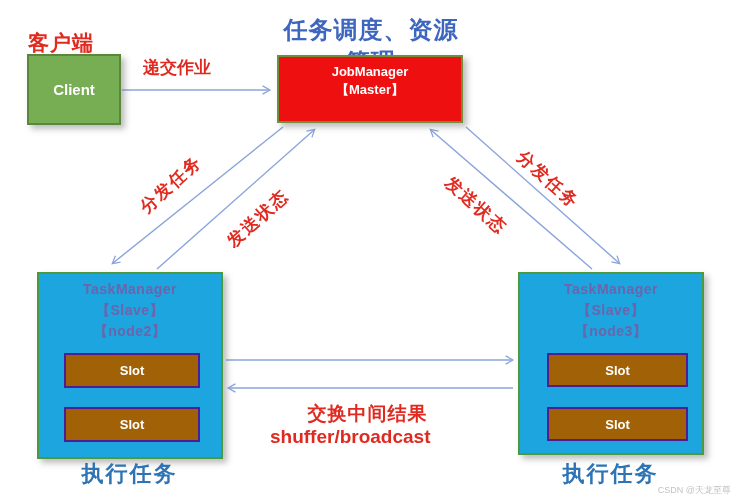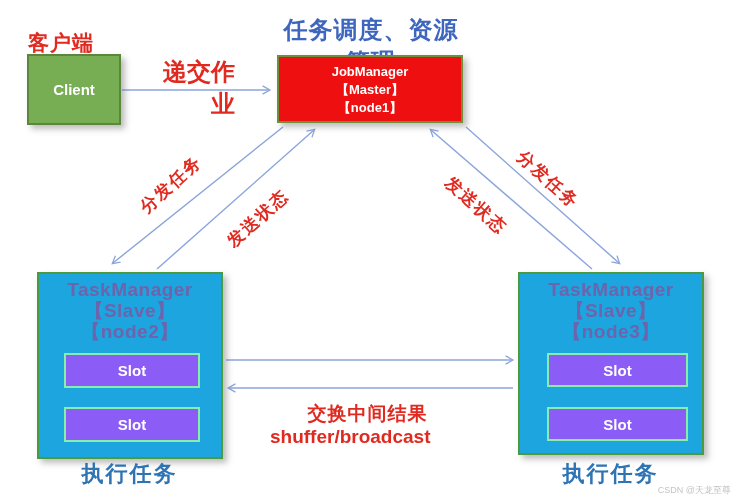--- a/index.html
+++ b/index.html
@@ -11,21 +11,21 @@
     font-family:"Liberation Sans","DejaVu Sans",sans-serif;
   }
   .abs{position:absolute;}
   .arrows-layer{position:absolute;left:0;top:0;width:739px;height:500px;pointer-events:none;}
 
   
   .red-label{color:#E02A20;font-weight:bold;}
   .blue-label{color:#3E66BE;font-weight:bold;}
   .client-section{left:28px;top:11px;font-size:21px;letter-spacing:1px;margin-top:18px;}
   .scheduler-section{left:277px;top:14px;width:188px;text-align:center;font-size:24px;letter-spacing:1px;}
-  .submit-label{left:143px;top:56px;width:92px;text-align:right;font-size:24px;}
+  .submit-label{left:143px;top:56px;width:92px;text-align:left;font-size:17px;}
   .execute-label{width:185px;text-align:center;font-size:22px;color:#2E74B5;font-weight:bold;letter-spacing:2px;}
   .execute-left{left:37px;top:459px;}
   .execute-right{left:518px;top:459px;}
   .exchange-line1{left:275px;top:401px;width:185px;text-align:center;font-size:19px;letter-spacing:1px;}
   .exchange-line2{left:270px;top:426px;width:210px;text-align:left;font-size:19px;font-weight:bold;}
 
   
   .diag-label{font-size:17px;font-weight:bold;color:#E02A20;white-space:nowrap;width:84px;text-align:center;letter-spacing:2px;}
   .dispatch-left{left:129px;top:173px;transform:rotate(-42deg);}
   .status-left{left:216px;top:207px;transform:rotate(-42deg);}
@@ -46,25 +46,25 @@
     text-align:center;color:#ffffff;font-size:13px;font-weight:600;
     padding-top:6px;line-height:18px;
   }
   .tm-node{
     width:186px;
     background:#1CA5DF;border:2px solid #4C9A3F;
     text-align:center;
   }
   .tm-left{left:37px;top:272px;height:187px;}
   .tm-right{left:518px;top:272px;height:183px;}
-  .tm-header{color:#6E64AB;font-weight:bold;font-size:19px;line-height:21px;padding-top:5px;letter-spacing:0.5px;}
+  .tm-header{color:#6E64AB;font-weight:bold;font-size:14px;line-height:21px;padding-top:5px;letter-spacing:0.5px;}
   .slot{
     position:absolute;box-sizing:border-box;
-    background:#8b5cf6;border:2px solid #86efac;
-    color:#ffffff;font-size:15px;font-weight:bold;
+    background:#a16207;border:2px solid #4c1d95;
+    color:#ffffff;font-size:13px;font-weight:bold;
     display:flex;align-items:center;justify-content:center;
   }
   .tm-left .slot{left:25px;width:136px;height:35px;}
   .tm-right .slot{left:27px;width:141px;height:34px;}
   .slot-1{top:79px;}
   .slot-2{top:133px;}
 
   .watermark{right:8px;top:484px;font-size:9px;color:#C4C4C4;}
 </style>
 </head>
@@ -92,21 +92,20 @@
 
   <div class="abs node client-node">
     <span>Client</span>
   </div>
 
   <div class="abs red-label submit-label">递交作业</div>
 
   <div class="abs node jobmanager-node">
     <div>JobManager</div>
     <div>【Master】</div>
-    <div>【node1】</div>
   </div>
 
   <div class="abs diag-label dispatch-left">分发任务</div>
   <div class="abs diag-label status-left">发送状态</div>
   <div class="abs diag-label dispatch-right">分发任务</div>
   <div class="abs diag-label status-right">发送状态</div>
 
   <div class="abs node tm-node tm-left">
     <div class="tm-header">
       <div>TaskManager</div>

